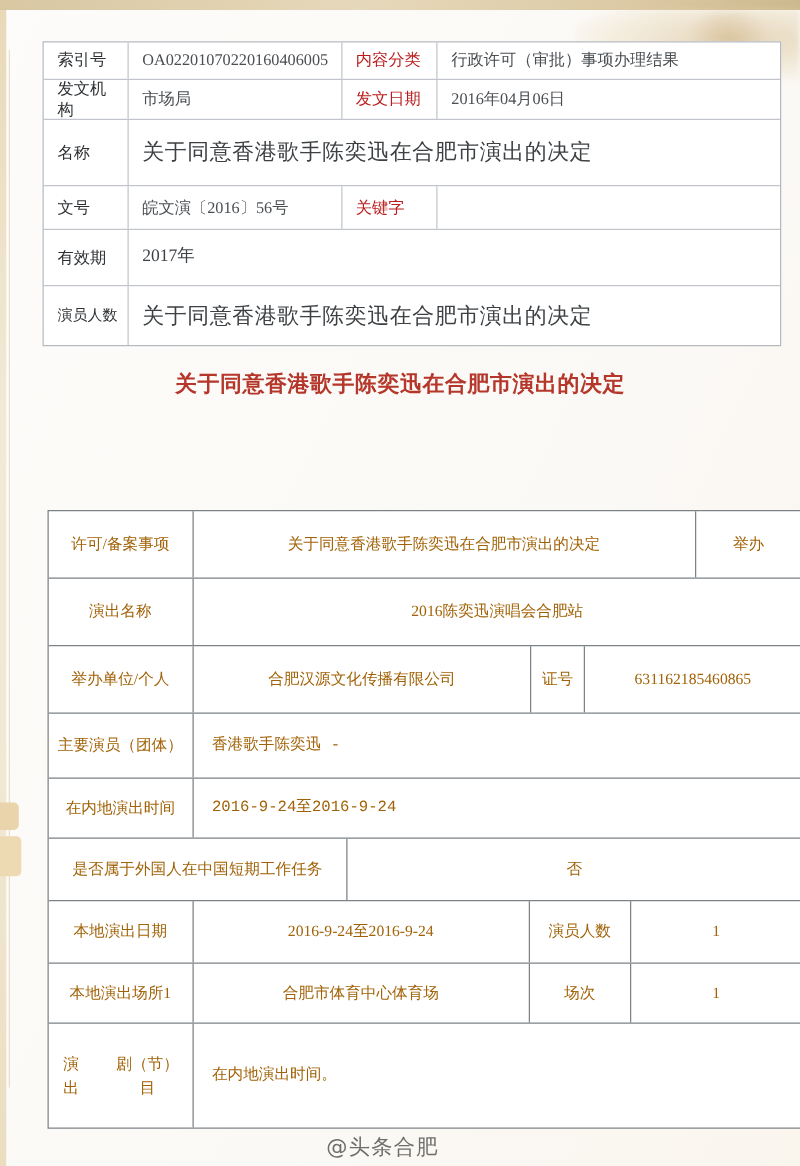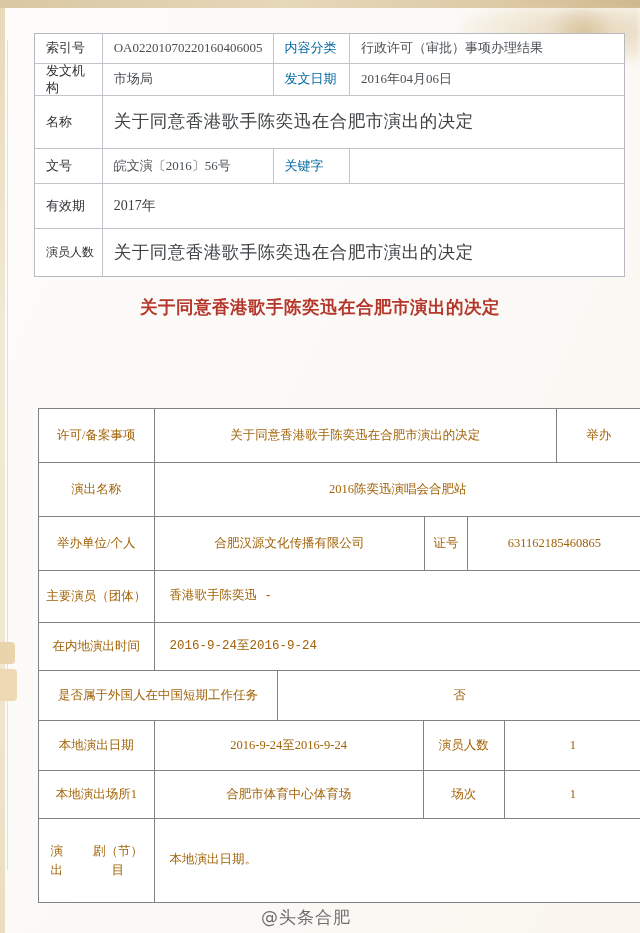--- a/index.html
+++ b/index.html
@@ -28,21 +28,21 @@
   
   .meta-table { position:absolute; left:34px; top:33px; width:591px;
     border:1px solid #b6bac0; background:#fff; }
   .m-row { display:flex; border-bottom:1px solid #c2c6cc; }
   .m-row:last-child { border-bottom:none; }
   .m-cell { display:flex; align-items:center; border-right:1px solid #c2c6cc;
     padding:2px 6px 2px 11px; font-size:13px; line-height:1.25; }
   .m-cell:last-child { border-right:none;text-align:right; }
   .m-label { width:11.5%; color:#2e3134; }
   .m-val-1 { width:29%; color:#4a4f54; }
-  .m-label-2 { width:13%; color:#0369a1; }
+  .m-label-2 { width:13%; color:#b91c1c; }
   .m-val-2 { flex:1; color:#4a4f54; }
   .m-val-wide { flex:1; color:#3d4144; }
   .fs-big { font-size:17.5px; letter-spacing:.5px; }
   .fs-med { font-size:14px; }
 
   
   .doc-title { position:absolute; top:295px; left:0; width:640px; text-align:center;
     font-family:"Liberation Sans","DejaVu Sans",sans-serif; font-weight:bold;
     font-size:17.5px; letter-spacing:.5px; }
 
@@ -154,17 +154,17 @@
     <div class="l-cell w-label">本地演出场所1</div>
     <div class="l-cell w-date">合肥市体育中心体育场</div>
     <div class="l-cell w-count-lbl">场次</div>
     <div class="l-cell w-fill">1</div>
   </div>
   <div class="l-row" style="height:83px">
     <div class="l-cell w-label label-stack">
       <span>演出</span>
       <span>剧（节）目</span>
     </div>
-    <div class="l-cell w-fill l-left">本地演出日期。</div>
+    <div class="l-cell w-fill l-left">在内地演出时间。</div>
   </div>
 </div>
 
 <div class="watermark">@头条合肥</div>
 
 </body></html>

